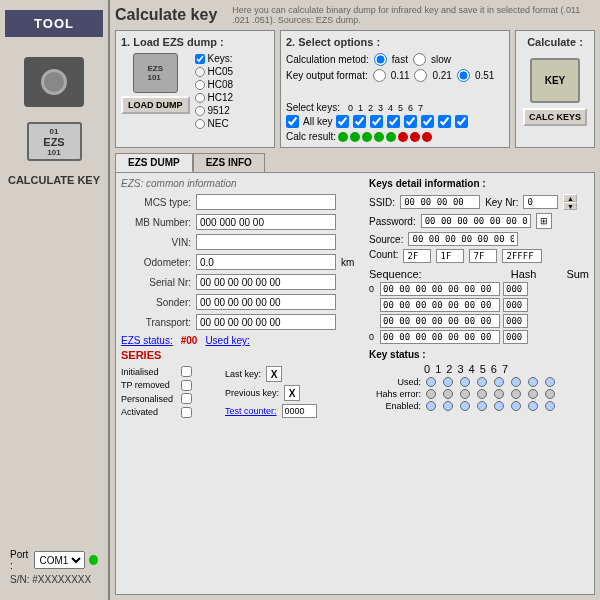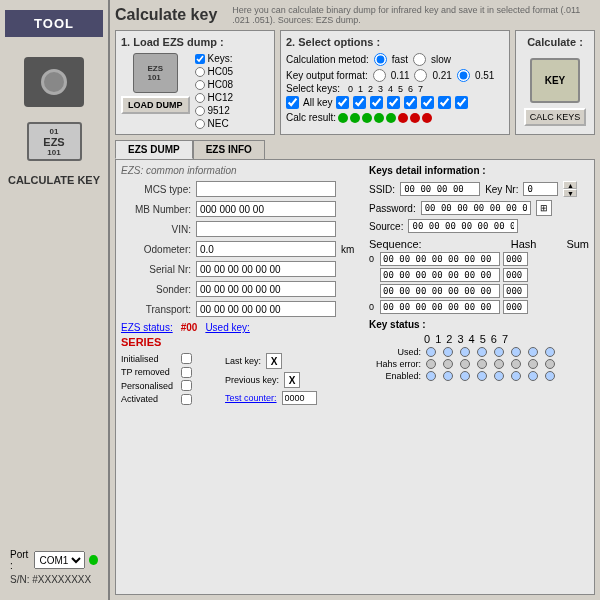--- a/index.html
+++ b/index.html
@@ -102,21 +102,21 @@
       padding: 2px 5px;
       font-size: 9px;
       font-weight: bold;
       cursor: pointer;
       white-space: nowrap;
     }
 
     
     .select-opts-panel { flex: 1; }
     .calc-method-row { display: flex; align-items: center; gap: 5px; margin-bottom: 3px; }
-    .output-format-row { display: flex; align-items: center; gap: 5px; margin-bottom: 1px; }
+    .output-format-row { display: flex; align-items: center; gap: 5px; margin-bottom: 20px; }
     .select-keys-row { margin-bottom: 3px; }
     .keys-check-row { display: flex; align-items: center; gap: 4px; }
     .calc-result-row { display: flex; align-items: center; gap: 2px; }
     .result-dot { width: 10px; height: 10px; background: #00aa00; border-radius: 50%; display: inline-block; }
     .result-dot.red { background: #cc0000; }
     label { font-size: 10px; }
 
     
     .calculate-panel { width: 80px; display: flex; flex-direction: column; align-items: center; }
     .key-icon {
@@ -126,21 +126,21 @@
       border-radius: 3px;
       display: flex; align-items: center; justify-content: center;
       margin: 5px 0;
     }
     .key-icon span { font-size: 10px; font-weight: bold; }
     .calc-keys-btn {
       background: #d4d0c8;
       border: 2px outset #fff;
       padding: 2px 4px;
       font-size: 9px;
-      font-weight: normal;
+      font-weight: bold;
       cursor: pointer;
     }
 
     
     .tabs-row { display: flex; gap: 0; margin-bottom: 0; }
     .tab {
       padding: 3px 12px;
       background: #d4d0c8;
       border: 1px solid #888;
       border-bottom: none;
@@ -469,20 +469,35 @@
           <span style="font-size:10px;">Password:</span>
           <input type="text" class="hex-field" style="width: 110px;" value="00 00 00 00 00 00 00 00">
           <button class="copy-btn">⊞</button>
         </div>
 
         <div class="ssid-row">
           <span style="font-size:10px;">Source:</span>
           <input type="text" class="hex-field" style="width: 110px;" value="00 00 00 00 00 00 00 00">
         </div>
 
+        <div class="count-row">
+          <span style="font-size:10px;">Count:</span>
+          <div class="count-box">
+            <input type="text" class="count-spin" value="2F" style="">
+          </div>
+          <div class="count-box">
+            <input type="text" class="count-spin" value="1F" style="">
+          </div>
+          <div class="count-box">
+            <input type="text" class="count-spin" value="7F" style="">
+          </div>
+          <div class="count-box">
+            <input type="text" class="count-spin" style="width: 40px;" value="2FFFF">
+          </div>
+        </div>
 
         <div class="sequence-section">
           <div class="seq-header">
             <span>Sequence:</span>
             <div style="display:flex; gap:30px;">
               <span>Hash</span>
               <span>Sum</span>
             </div>
           </div>
           <div class="seq-row">

